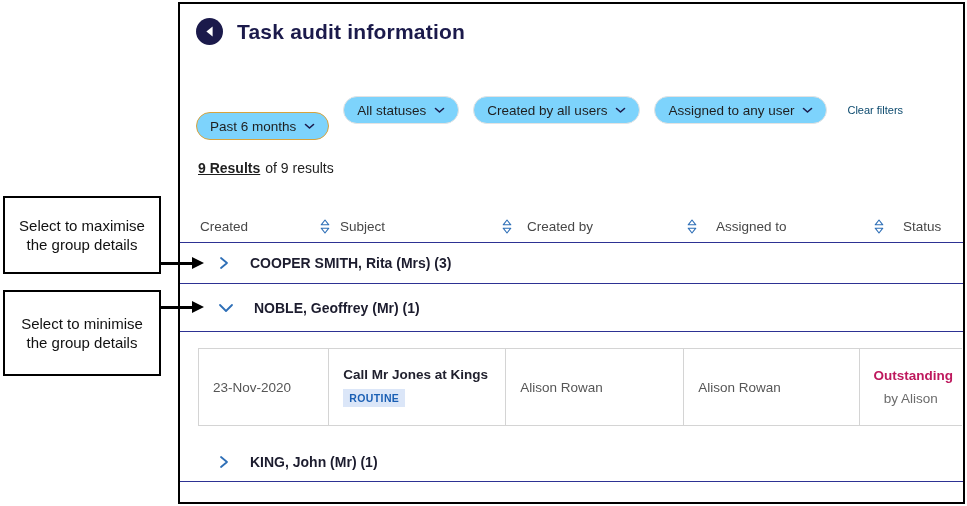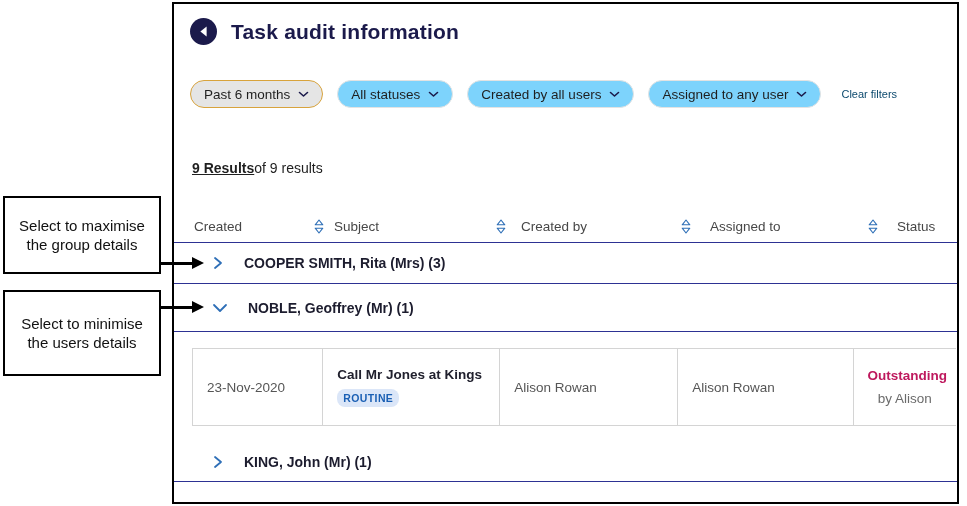--- a/index.html
+++ b/index.html
@@ -2,39 +2,39 @@
 <html><head>
 <meta charset="utf-8">
 <style>
   * { margin:0; padding:0; box-sizing:border-box; }
   html,body { background:#ffffff; }
   body { font-family:"Liberation Sans", sans-serif; }
 
   .canvas { position:relative; width:967px; height:506px; background:#ffffff; overflow:hidden; }
 
   
-  .panel { position:absolute; left:172px; top:2px; width:787px; height:502px;
+  .panel { position:absolute; left:178px; top:2px; width:787px; height:502px;
            background:#ffffff; border:2px solid #000; overflow:hidden; }
 
   .panel-header { position:absolute; left:16px; top:14px; display:flex; align-items:center; gap:14px; }
   .back-btn { width:27px; height:27px; border-radius:50%; background:#1b1a4b;
               display:flex; align-items:center; justify-content:center; cursor:pointer; flex:0 0 auto; }
   .page-title { font-size:21px; font-weight:bold; color:#1b1a4b; letter-spacing:0.2px; }
 
   
   .filter-bar { position:absolute; left:16px; top:76px; display:flex; align-items:center; gap:14px; }
   .chip { height:28px; padding:0 13px; border-radius:14px; display:flex; align-items:center; gap:8px;
           font-size:13.5px; color:#1f1f1f; background:#7dd3fc; border:1px solid #e3e3e3; cursor:pointer; white-space:nowrap; }
-  .chip.active { background:#e5e5e5; border-color:#d8a33c; }
+  .chip.active { background:#7dd3fc; border-color:#d8a33c;margin-top:32px; }
   .clear-link { font-size:11px; color:#0c4a6e; cursor:pointer; margin-left:6px; white-space:nowrap; }
 
   
   .results { position:absolute; left:18px; top:156px; font-size:14px; color:#1f1f1f; }
   .results .bold { font-weight:bold;text-decoration:underline; }
-  .results .suffix { margin-left:0; }
+  .results .suffix { margin-left:5px; }
 
   
   .thead { position:absolute; left:0; top:206px; width:100%; height:33px; border-bottom:1px solid #2d3293; }
   .th { position:absolute; top:0; height:100%; display:flex; align-items:center; justify-content:space-between;
         font-size:13.5px; color:#474747; cursor:pointer; }
   .th-created    { left:20px;  width:130px; }
   .th-subject    { left:160px; width:172px; }
   .th-createdby  { left:347px; width:170px; }
   .th-assignedto { left:536px; width:168px; }
   .th-status     { left:723px; width:60px;  }
@@ -55,21 +55,21 @@
   .dcell { height:100%; border-right:1px solid #d4d4d4; padding:0 14px;
            display:flex; flex-direction:column; justify-content:center;
            font-size:13.5px; color:#565656; overflow:hidden; white-space:nowrap; }
   .dcell-created    { width:137px; }
   .dcell-subject    { width:187px; }
   .dcell-createdby  { width:188px; }
   .dcell-assignedto { width:185px; }
   .dcell-status     { flex:1 1 auto; border-right:none; }
   .subject-title { font-weight:bold; color:#21212e; margin-bottom:7px; }
   .badge { display:inline-block; align-self:flex-start; background:#dbe6f8; color:#1a5fb4;
-           font-weight:bold; font-size:10.5px; letter-spacing:0.4px; padding:3px 6px; border-radius:8px; }
+           font-weight:bold; font-size:10.5px; letter-spacing:0.4px; padding:3px 6px; border-radius:0; }
   .status-main { font-weight:bold; color:#be185d; margin-bottom:8px; }
   .status-sub  { color:#6b6b6b;text-align:center; }
 
   
   .callout { position:absolute; left:3px; width:158px; background:#fff; border:2px solid #000;
              display:flex; align-items:center; justify-content:center; text-align:center;
              font-size:15px; color:#111; padding:6px 8px; line-height:1.3; z-index:5; }
   .callout-max { top:196px; height:78px; }
   .callout-min { top:290px; height:86px; }
 
@@ -88,21 +88,21 @@
 
   <div class="callout callout-max">
     <span>Select to maximise the group details</span>
   </div>
   <div class="arrow arrow-max">
     <div class="shaft"></div>
     <div class="head"></div>
   </div>
 
   <div class="callout callout-min">
-    <span>Select to minimise the users details</span>
+    <span>Select to minimise the group details</span>
   </div>
   <div class="arrow arrow-min">
     <div class="shaft"></div>
     <div class="head"></div>
   </div>
 
   <div class="panel">
 
     <div class="panel-header">
       <div class="back-btn">

